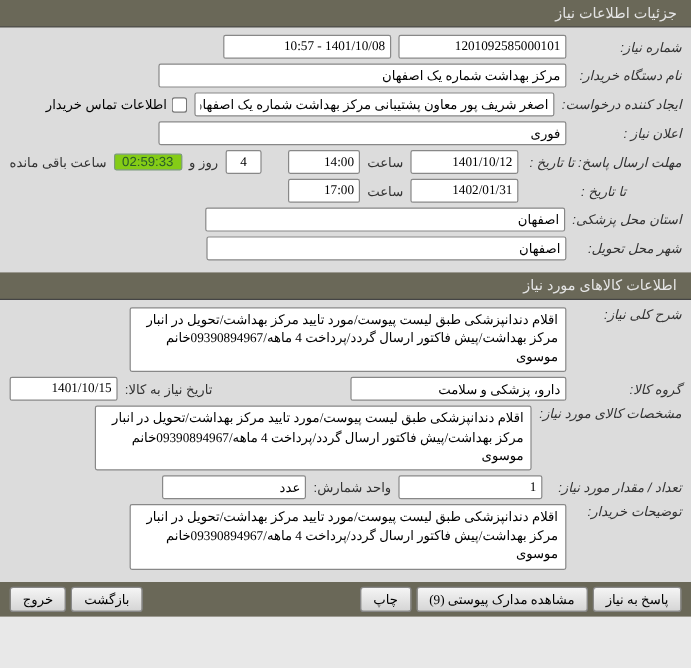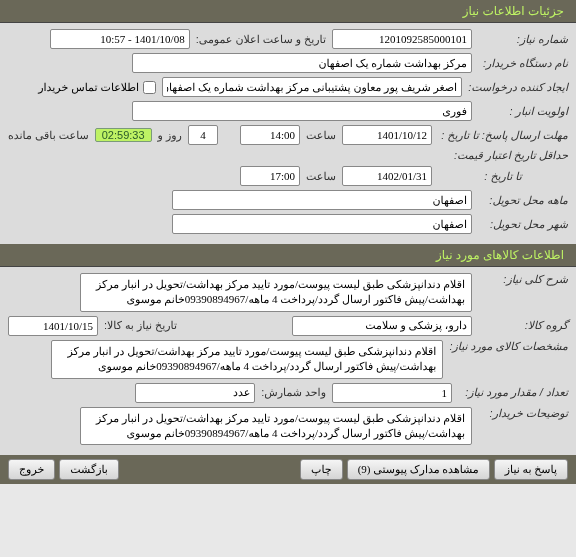--- a/index.html
+++ b/index.html
@@ -6,21 +6,21 @@
   body {
     font-family: Tahoma, Arial, sans-serif;
     font-size: 11px;
     background: #e8e8e8;
     direction: rtl;
     color: #000;
     width: 576px;
   }
   .section-header {
     background: #6a6858;
-    color: #bef264;
+    color: #e5e5e5;
     padding: 4px 12px;
     font-weight: normal;
     font-size: 12px;
     border-bottom: 1px solid #444;
   }
   .form-area {
     background: #dcdcdc;
     padding: 6px 8px;
   }
   .row {
@@ -57,36 +57,36 @@
   .w-30 { width: 30px; }
   .readonly {
     background: #fff;
   }
   .textarea-like {
     background: #fff;
     border: 1px solid #888;
     padding: 3px 6px;
     font-family: Tahoma;
     font-size: 11px;
-    width: 392px;
+    width: 364px;
     min-height: 30px;
     border-radius: 2px;
     line-height: 1.4;
   }
   .chk-row {
     display: flex;
     align-items: flex-end;
     gap: 4px;
   }
   input[type="checkbox"] {
     width: 13px;
     height: 13px;
   }
   .countdown {
-    background: #bef264;
+    background: #84cc16;
     border: 1px solid #7a9a7a;
     padding: 0 6px;
     font-size: 11px;
     border-radius: 2px;
     color: #2a5a2a;
   }
   .footer-bar {
     background: #6a6858;
     padding: 4px 8px;
     display: flex;
@@ -113,67 +113,63 @@
 </head>
 <body>
 
 <div class="section-header">جزئیات اطلاعات نیاز</div>
 
 <div class="form-area">
 
   <div class="row">
     <span class="label">شماره نیاز:</span>
     <input type="text" class="w-140 readonly" readonly="" value="1201092585000101" style="">
-    <span class="label-inline">تاریخ و ساعت اعلان عمومی:</span>
     <input type="text" class="w-140 readonly" readonly="" value="1401/10/08 - 10:57" style="">
   </div>
 
   <div class="row">
     <span class="label">نام دستگاه خریدار:</span>
     <input type="text" class="readonly" style="width: 340px;" readonly="" value="مرکز بهداشت شماره یک اصفهان">
   </div>
 
   <div class="row">
     <span class="label">ایجاد کننده درخواست:</span>
     <input type="text" class="readonly" style="width: 300px;" readonly="" value="اصغر شریف پور معاون پشتیبانی مرکز بهداشت شماره یک اصفهان">
     <span class="chk-row">
       <input type="checkbox" style="">
       <span>اطلاعات تماس خریدار</span>
     </span>
   </div>
 
   <div class="row">
-    <span class="label">اولویت انبار :</span>
+    <span class="label">اعلان نیاز :</span>
     <input type="text" class="readonly" style="width: 340px;" readonly="" value="فورى">
   </div>
 
   <div class="row">
     <span class="label" style="min-width:130px">مهلت ارسال پاسخ:   تا تاریخ :</span>
     <input type="text" class="w-90 readonly" readonly="" value="1401/10/12" style="">
     <span class="label-inline">ساعت</span>
     <input type="text" class="w-60 readonly" readonly="" value="14:00" style="">
     <span class="spacer"></span>
     <input type="text" class="w-30 readonly" style="text-align: center;" readonly="" value="4">
     <span class="label-inline">روز و</span>
     <span class="countdown">02:59:33</span>
     <span class="label-inline">ساعت باقی مانده</span>
   </div>
 
   <div class="row">
-    <span class="label">حداقل تاریخ اعتبار قیمت:</span>
-  </div>
-  <div class="row">
     <span class="label" style="min-width:130px;text-align:center">تا تاریخ :</span>
     <input type="text" class="w-90 readonly" readonly="" value="1402/01/31" style="">
     <span class="label-inline">ساعت</span>
     <input type="text" class="w-60 readonly" readonly="" value="17:00" style="">
   </div>
 
   <div class="row">
-    <span class="label">ماهه محل تحویل:</span>
+    <span class="label">استان محل پزشکی:</span>
     <input type="text" class="readonly" style="width: 300px;" readonly="" value="اصفهان">
   </div>
 
   <div class="row">
     <span class="label">شهر محل تحویل:</span>
     <input type="text" class="readonly" style="width: 300px;" readonly="" value="اصفهان">
   </div>
 </div>
 
 <div class="section-header">اطلاعات کالاهای مورد نیاز</div>

